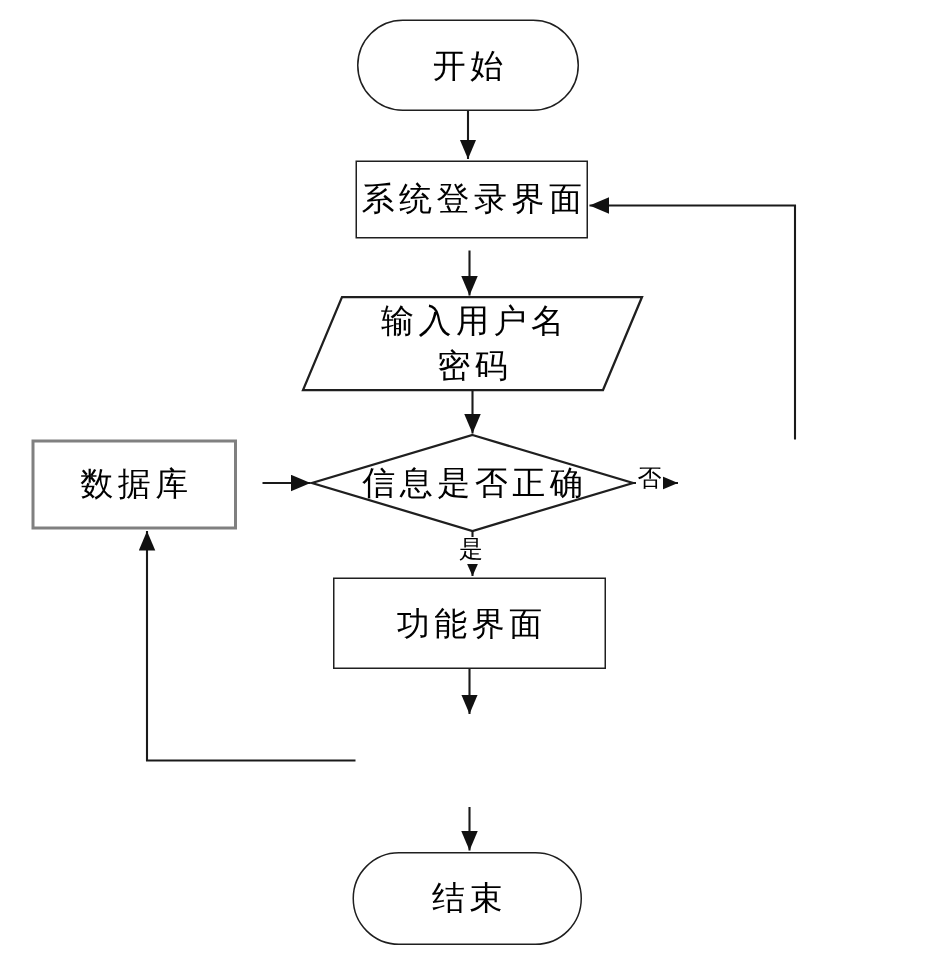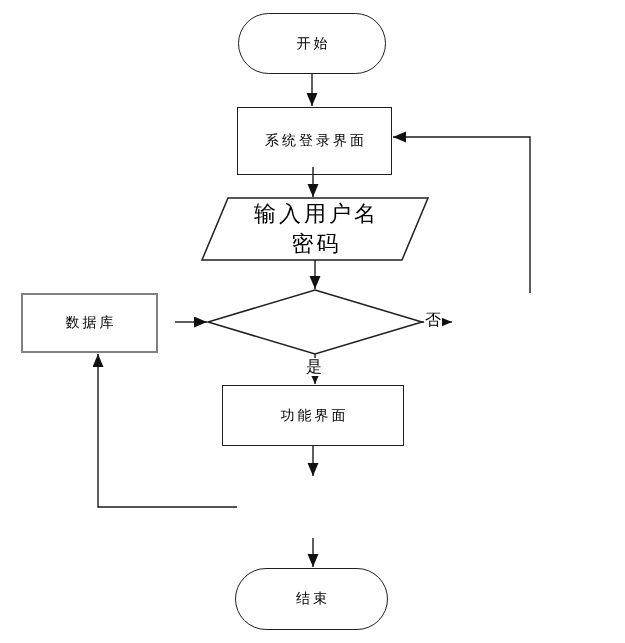--- a/index.html
+++ b/index.html
@@ -24,21 +24,21 @@
     pointer-events: none;
   }
   .node {
     position: absolute;
     box-sizing: border-box;
     display: flex;
     align-items: center;
     justify-content: center;
     background: #ffffff;
     color: #000000;
-    font-size: 14px;
+    font-size: 22px;
     letter-spacing: 3px;
     text-indent: 3px; 
     z-index: 1;
     white-space: nowrap;
   }
   .node.proc {
     border: 1.5px solid #1f1f1f;
   }
   .node.sidebox {
     border: 2px solid #808080;
@@ -103,29 +103,32 @@
     <line x1="175" y1="322" x2="207" y2="322" stroke="#1a1a1a" stroke-width="1.4" marker-end="url(#arr)"></line>
     <line x1="422" y1="322" x2="452" y2="322" stroke="#1a1a1a" stroke-width="1.4" marker-end="url(#arr)"></line>
     <polyline points="530,293 530,137 393,137" fill="none" stroke="#1a1a1a" stroke-width="1.4" marker-end="url(#arr)"></polyline>
     <polyline points="237,507 98,507 98,354" fill="none" stroke="#1a1a1a" stroke-width="1.4" marker-end="url(#arr)"></polyline>
   </svg>
 
   <div class="node terminator" style="left:238px; top:13px; width:148px; height:61px;">
     <span>开始</span>
   </div>
 
-  <div class="node proc" style="left:237px; top:107px; width:155px; height:68px;">
+  <div class="node proc" style="left:237px; top:107px; width:155px; height:52px;">
     <span>系统登录界面</span>
   </div>
 
   <div class="shape-label" style="left:215px; top:199px; width:200px; height:60px;">
     <span>输入用户名</span>
     <span>密码</span>
   </div>
 
+  <div class="shape-label" style="left:215px; top:308px; width:200px; height:28px;">
+    <span>信息是否正确</span>
+  </div>
 
   <div class="node sidebox" style="left:21px; top:293px; width:137px; height:60px;">
     <span>数据库</span>
   </div>
 
 
   <div class="node proc" style="left:222px; top:385px; width:182px; height:61px;">
     <span>功能界面</span>
   </div>
 

